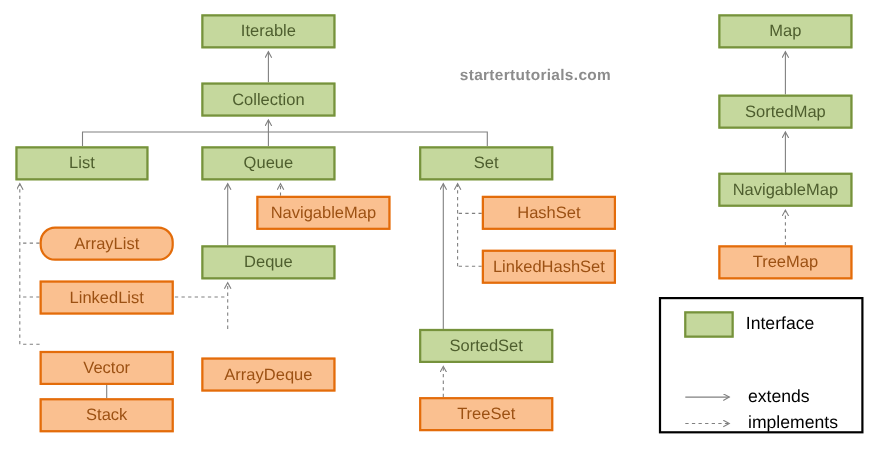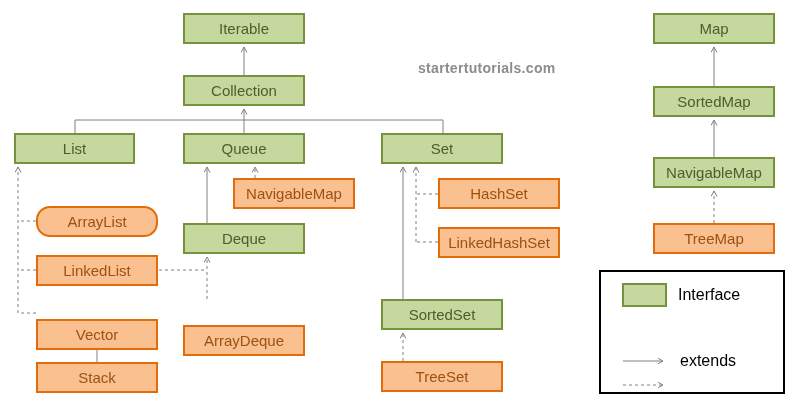--- a/index.html
+++ b/index.html
@@ -158,16 +158,17 @@
     <div class="legend-row" id="lg-extends">
       <svg width="48" height="10" viewBox="0 0 48 10">
         <path class="edge" d="M1,5 L41,5" marker-end="url(#arrow)"></path>
       </svg>
       <div class="lbl">extends</div>
     </div>
     <div class="legend-row" id="lg-implements">
       <svg width="48" height="10" viewBox="0 0 48 10">
         <path class="edge dashed" d="M1,5 L41,5" marker-end="url(#arrow)"></path>
       </svg>
+      <div class="lbl">implements</div>
     </div>
   </div>
 
 </div>
 
 </body></html>

